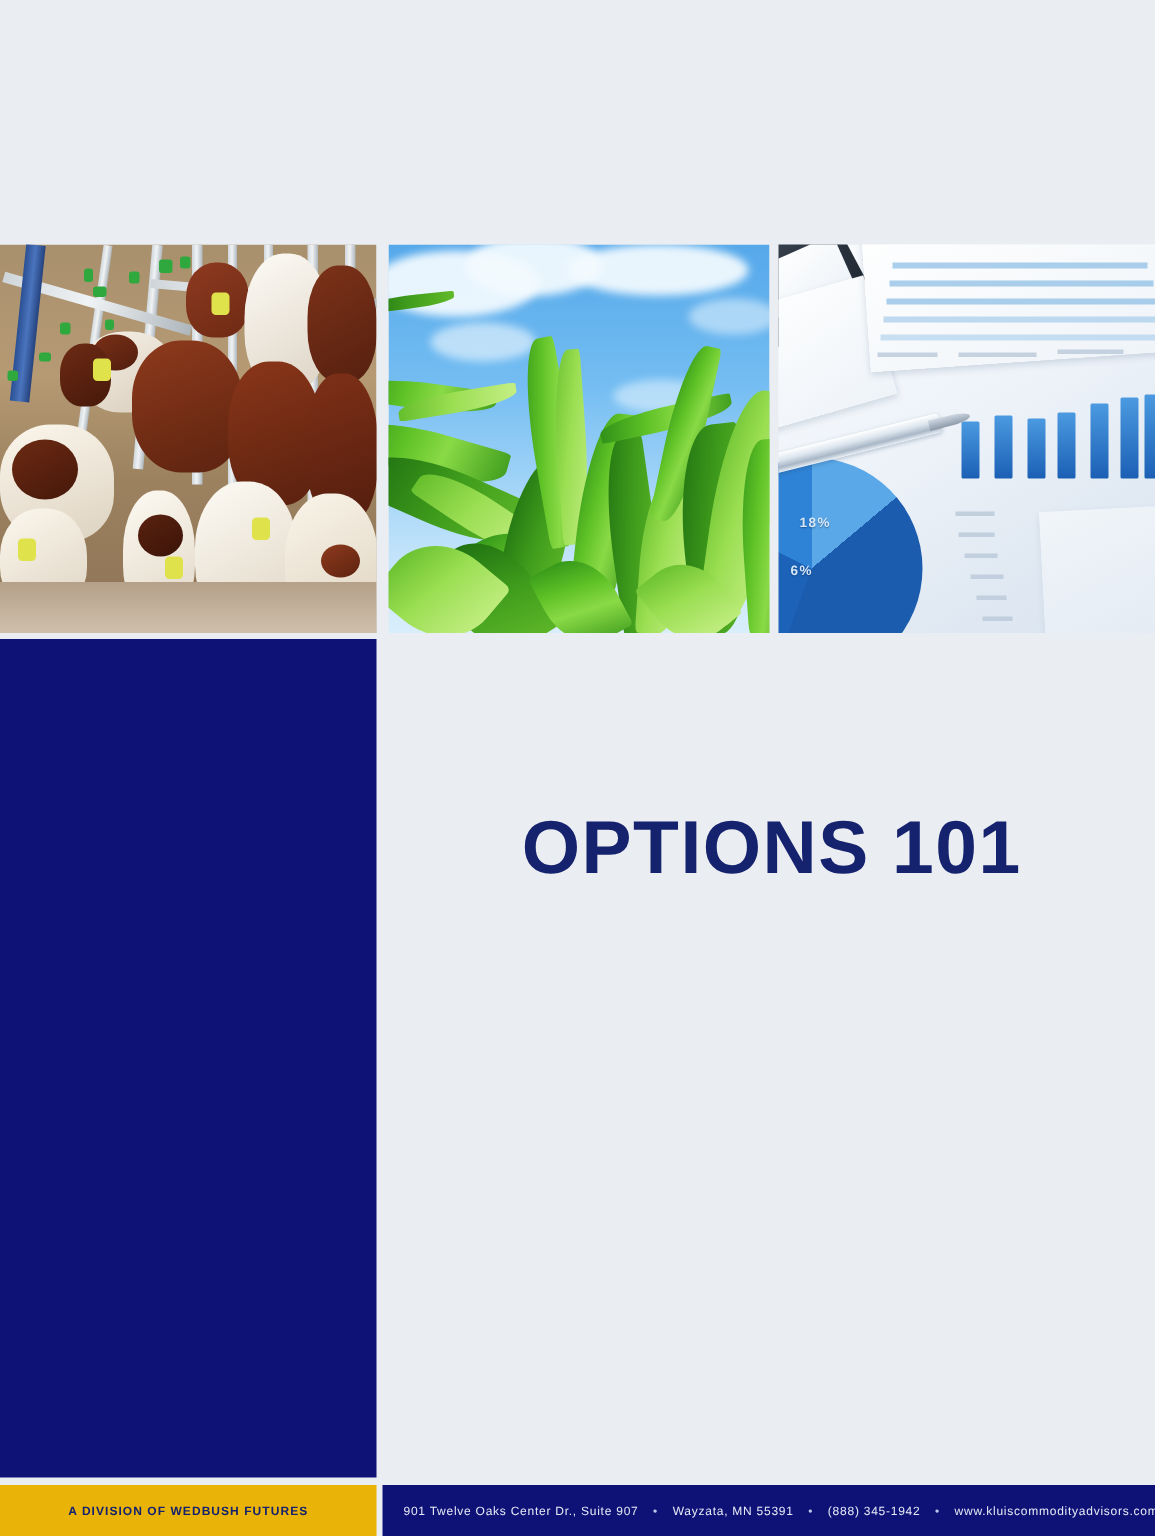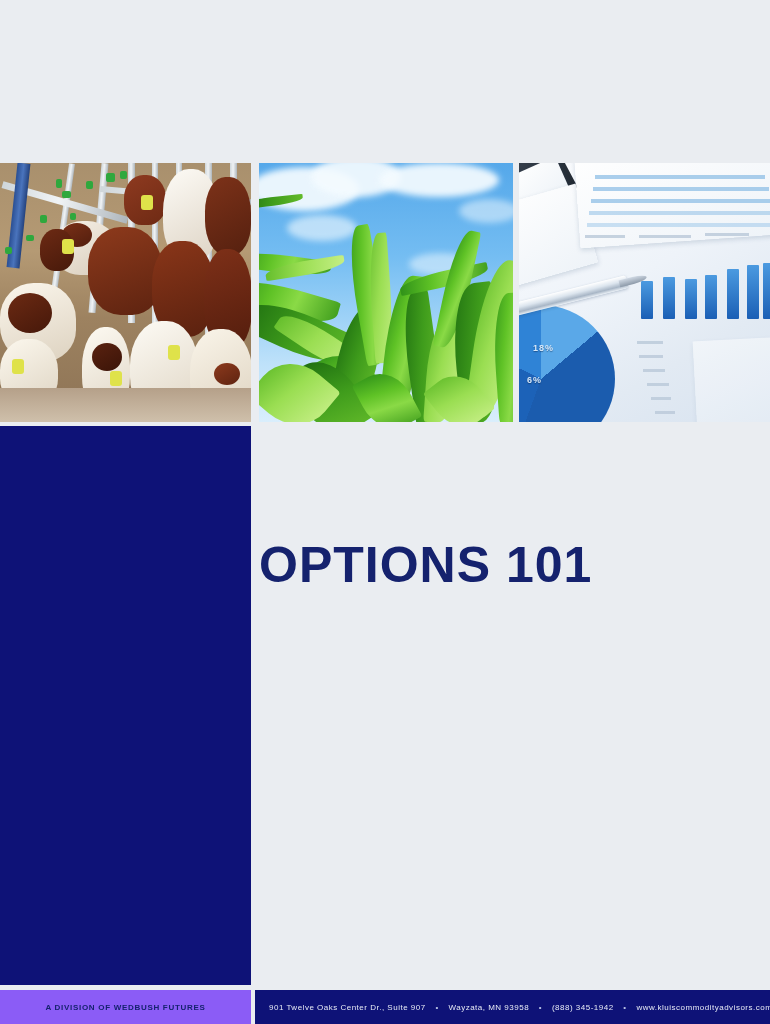--- a/index.html
+++ b/index.html
@@ -215,35 +215,35 @@
     left: 0; top: 426px;
     width: 251px; height: 559px;
     background: #0e1277;
   }
 
   
   #main-title {
     position: absolute;
     left: 259px; top: 535px;
     width: 511px;
-    text-align: left;
+    text-align: center;
     font-size: 50px;
     font-weight: bold;
     color: #15226e;
     letter-spacing: 1px;
     line-height: 60px;
     white-space: nowrap;
   }
 
   
   #footer-left {
     position: absolute;
     left: 0; top: 990px;
     width: 251px; height: 34px;
-    background: #8b5cf6;
+    background: #eab308;
     display: flex;
     align-items: center;
     justify-content: center;
   }
   #footer-division-text {
     font-size: 8px;
     font-weight: bold;
     color: #15226e;
     letter-spacing: 0.7px;
     white-space: nowrap;
@@ -408,21 +408,21 @@
   <div id="main-title">OPTIONS 101</div>
 
   <div id="footer-left">
     <span id="footer-division-text">A DIVISION OF WEDBUSH FUTURES</span>
   </div>
 
   <div id="footer-bar">
     <div id="footer-contact">
       <span class="footer-seg">901 Twelve Oaks Center Dr., Suite 907</span>
       <span class="footer-sep">•</span>
-      <span class="footer-seg">Wayzata, MN 93958</span>
+      <span class="footer-seg">Wayzata, MN 55391</span>
       <span class="footer-sep">•</span>
       <span class="footer-seg">(888) 345-1942</span>
       <span class="footer-sep">•</span>
       <span class="footer-seg">www.kluiscommodityadvisors.com</span>
     </div>
   </div>
 
 </div>
 
 </body></html>

